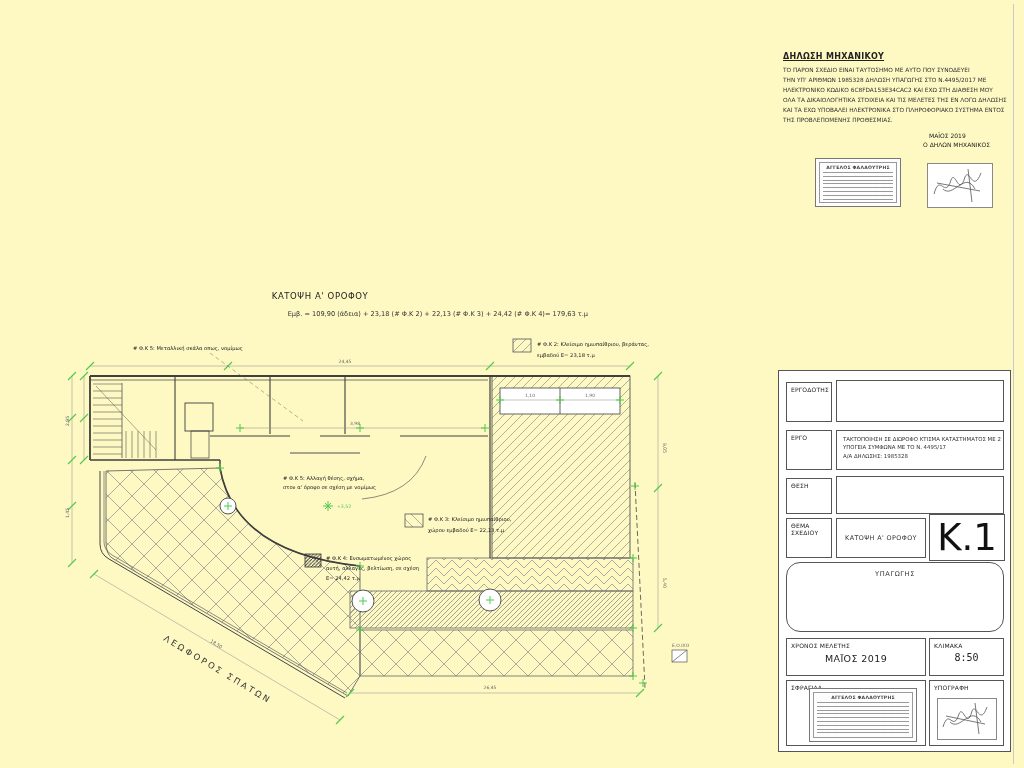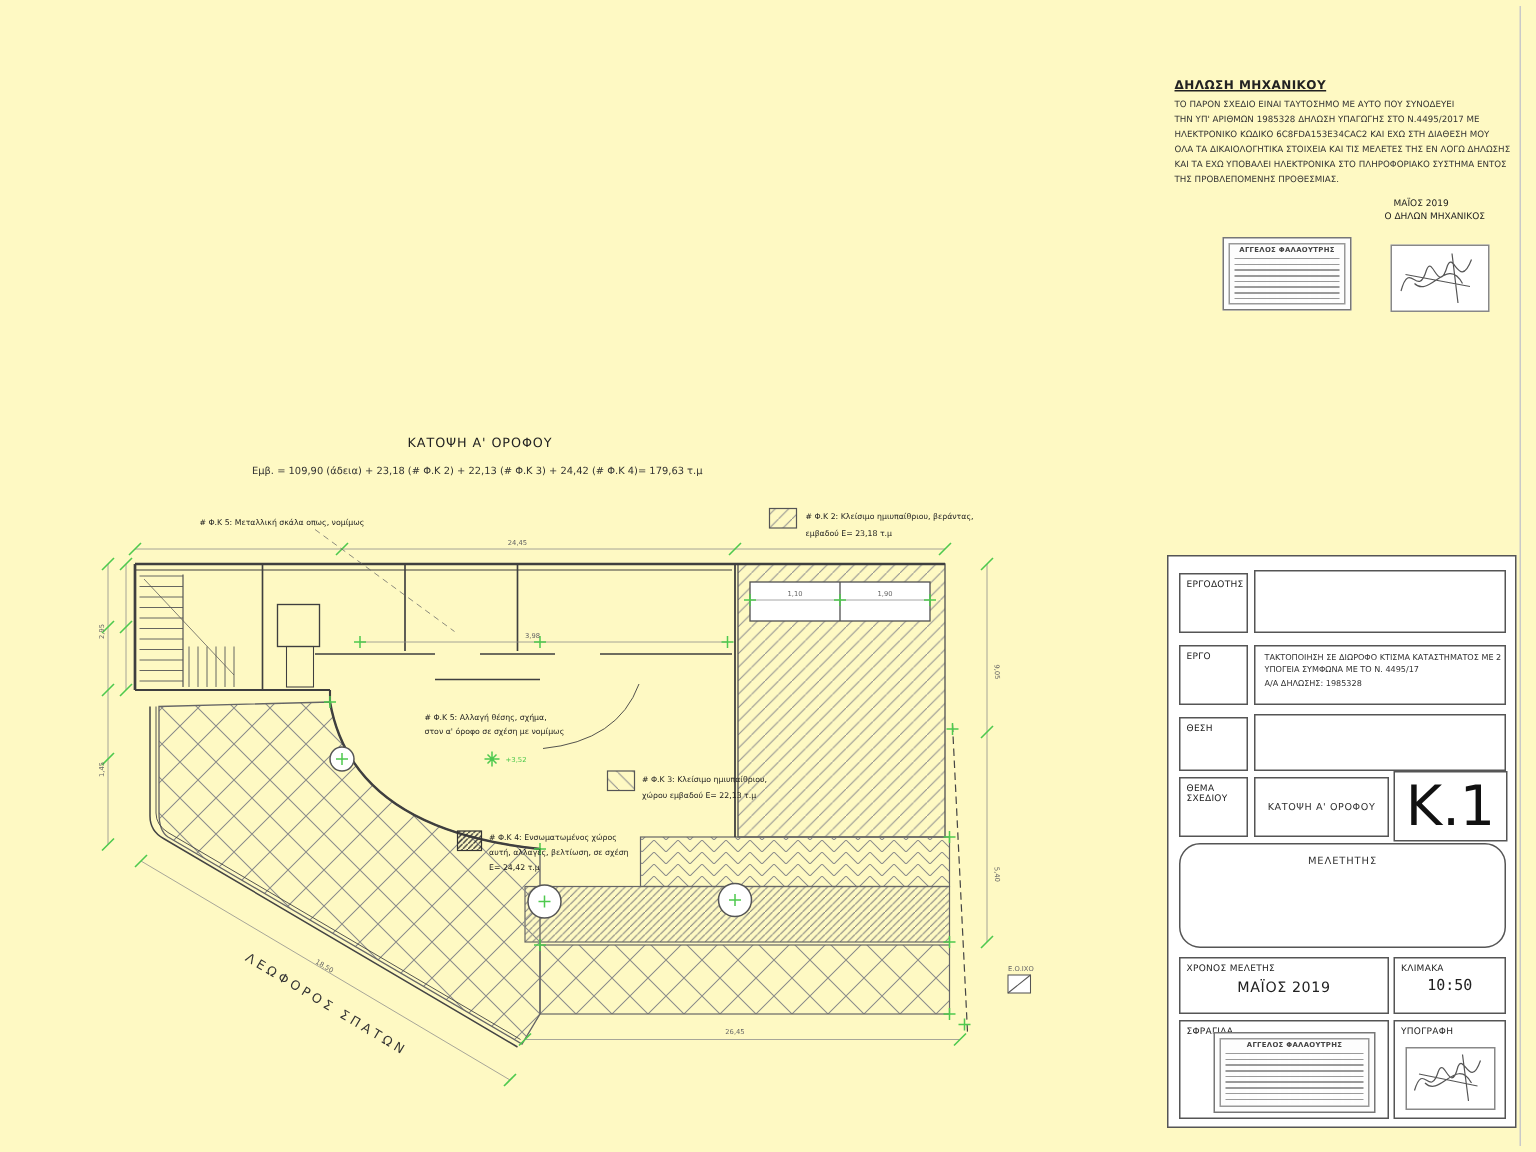--- a/index.html
+++ b/index.html
@@ -15,21 +15,21 @@
   
   .stampbox{border:1px solid #777;background:#fdfdfd;}
   .stampinner{position:absolute;inset:3px;border:0.5px solid #999;padding:2px 3px;}
   .stampname{font-size:4.6px;font-weight:bold;color:#444;text-align:center;white-space:nowrap;letter-spacing:.2px;}
   .stripes{margin-top:2px;height:26px;
      background-image:repeating-linear-gradient(180deg,#9a9a9a 0,#9a9a9a 1px,transparent 1px,transparent 3.8px),
                       repeating-linear-gradient(90deg,rgba(255,255,255,.65) 0 2px,transparent 2px 7px);}
   .sigbox{border:1px solid #888;background:#fff;}
   
   .plan-title{left:160px;top:291px;width:320px;text-align:center;font-size:8.5px;font-weight:500;letter-spacing:.6px;color:#222;}
-  .plan-formula{left:168px;top:310px;width:420px;font-size:6.6px;color:#333;white-space:nowrap;}
+  .plan-formula{left:168px;top:310px;width:420px;font-size:6.6px;color:#333;white-space:nowrap;text-align:right;}
   
   .box{position:absolute;border:1px solid #555;background:#fff;}
   .frame{border:1.4px solid #555;}
   .lbl{font-size:6px;color:#222;padding:3px 0 0 4px;letter-spacing:.2px;}
   .tb-ergo-text{font-size:5.4px;line-height:1.55;padding:4px 0 0 6px;color:#333;white-space:nowrap;}
   .tb-center{display:flex;align-items:center;justify-content:center;text-align:center;}
   .thema-value{font-size:6.4px;letter-spacing:.4px;color:#333;}
   .code{font-size:37px;font-weight:500;color:#111;}
   .rounded{border-radius:14px;border-width:1.3px;}
   .meletitis-lbl{position:absolute;top:7px;left:0;right:0;text-align:center;font-size:6.6px;letter-spacing:.6px;color:#333;}
@@ -291,30 +291,30 @@
       </div>
     </div>
     <div class="box tb-center" style="left:836px;top:518px;width:88px;height:38px;">
       <span class="thema-value">ΚΑΤΟΨΗ Α' ΟΡΟΦΟΥ</span>
     </div>
     <div class="box tb-center" style="left:929px;top:514px;width:74px;height:45px;justify-content:center;">
       <span class="code">Κ.1</span>
     </div>
 
     <div class="box rounded" style="left:786px;top:562px;width:216px;height:68px;">
-      <div class="meletitis-lbl">ΜΕΛΕΤΗΤΗΣ</div>
+      <div class="meletitis-lbl">ΥΠΑΓΩΓΗΣ</div>
     </div>
 
     <div class="box" style="left:786px;top:638px;width:138px;height:36px;">
       <div class="lbl">ΧΡΟΝΟΣ ΜΕΛΕΤΗΣ</div>
       <div class="xronos-val">ΜΑΪΟΣ 2019</div>
     </div>
     <div class="box" style="left:929px;top:638px;width:73px;height:36px;">
       <div class="lbl">ΚΛΙΜΑΚΑ</div>
-      <div class="klimaka-val">10:50</div>
+      <div class="klimaka-val">8:50</div>
     </div>
 
     <div class="box" style="left:786px;top:680px;width:138px;height:64px;">
       <div class="lbl">ΣΦΡΑΓΙΔΑ</div>
       <div class="stampbox abs" style="left:22px;top:7px;width:106px;height:52px;">
         <div class="stampinner">
           <div class="stampname">ΑΓΓΕΛΟΣ ΦΑΛΑΟΥΤΡΗΣ</div>
           <div class="stripes" style="height:34px;"></div>
         </div>
       </div>

